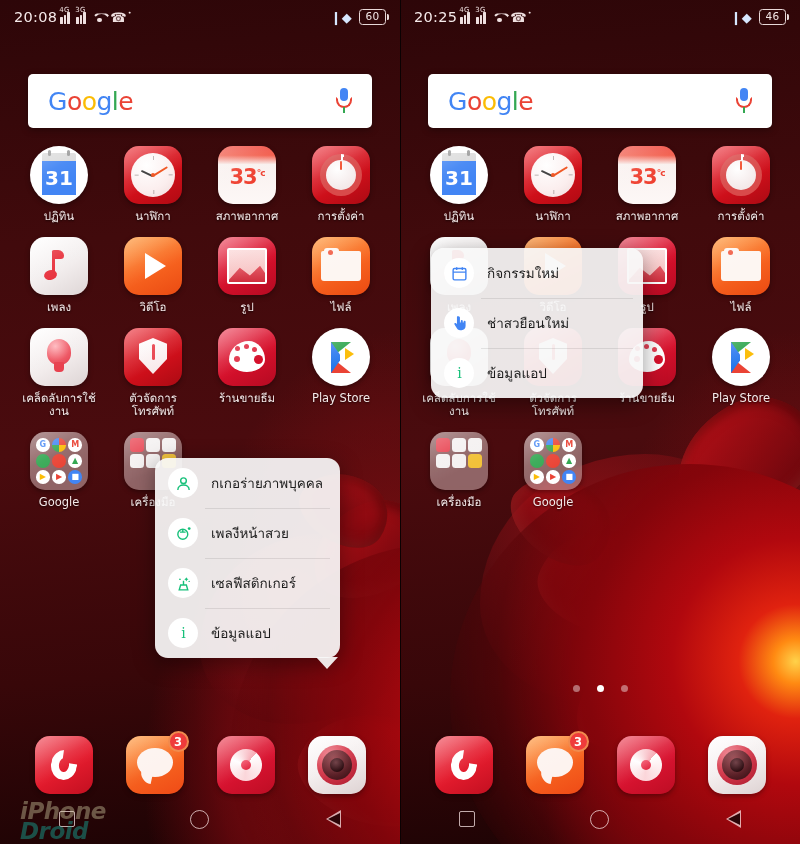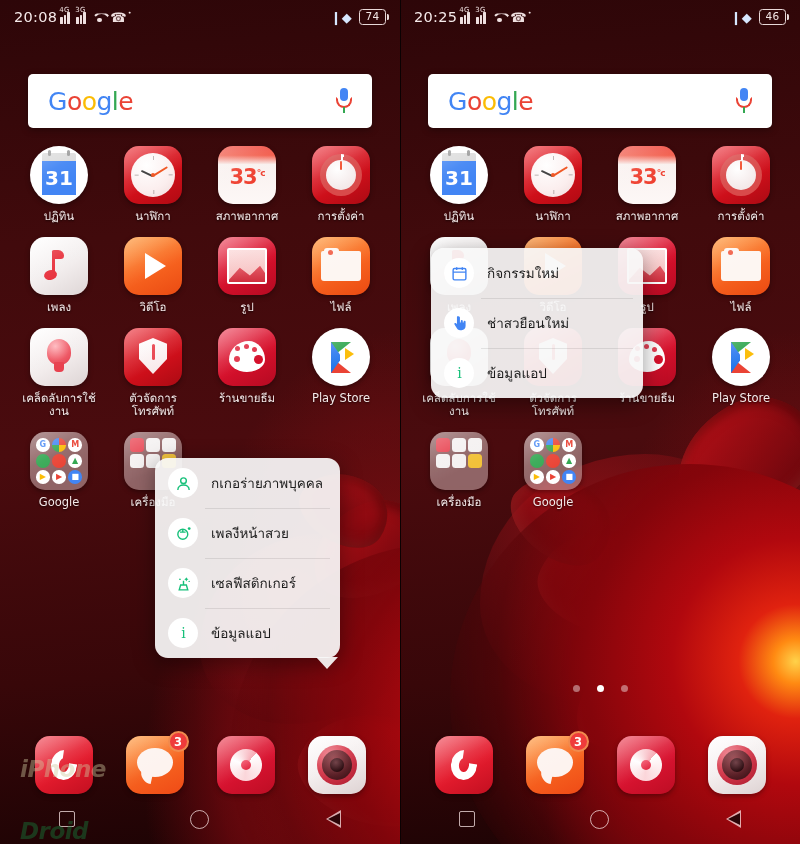--- a/index.html
+++ b/index.html
@@ -310,21 +310,21 @@
   .nb-back { width: 0; height: 0; border-right: 15px solid rgba(255,235,235,.72); border-top: 9px solid transparent; border-bottom: 9px solid transparent; position: relative; }
   .nb-back::after { content: ""; position: absolute; left: 2.4px; top: -6.2px; border-right: 12px solid #2b0507; border-top: 6.2px solid transparent; border-bottom: 6.2px solid transparent; }
 
   
   .watermark {
     position: absolute; z-index: 8; left: 20px; bottom: 2px;
     opacity: .42;
     font-family: "DejaVu Sans", sans-serif;
   }
   .watermark .w1 { color: #cfc9a0; font-size: 23px; font-style: italic; font-weight: bold; line-height: 20px; letter-spacing: -.5px; }
-  .watermark .w2 { color: #15803d; font-size: 23px; font-style: italic; font-weight: bold; line-height: 21px; letter-spacing: -.5px; margin-top: 42px; }
+  .watermark .w2 { color: #14b8a6; font-size: 23px; font-style: italic; font-weight: bold; line-height: 21px; letter-spacing: -.5px; }
 
   .divider { position: absolute; left: 400px; top: 0; width: 1px; height: 844px; background: #0b0102; z-index: 30; }
 
   svg { display: block; }
 </style>
 </head>
 <body>
 
 <div class="stage">
 
@@ -355,21 +355,21 @@
             <i></i>
             <i></i>
             <i></i>
             <i></i>
           </span>
         <span class="wifi"></span>
         <span class="calling">☎<sup>•</sup></span>
       </div>
       <div class="sb-right">
         <span class="bt">❙◆</span>
-        <span class="batt">74</span>
+        <span class="batt">60</span>
       </div>
     </div>
 
     <div class="searchbar">
       <span class="glogo"><span class="b">G</span><span class="r">o</span><span class="y">o</span><span class="b">g</span><span class="g">l</span><span class="r">e</span></span>
       <span class="mic">
           <span class="cap"></span>
           <span class="arc"></span>
           <span class="stem"></span>
         </span>

